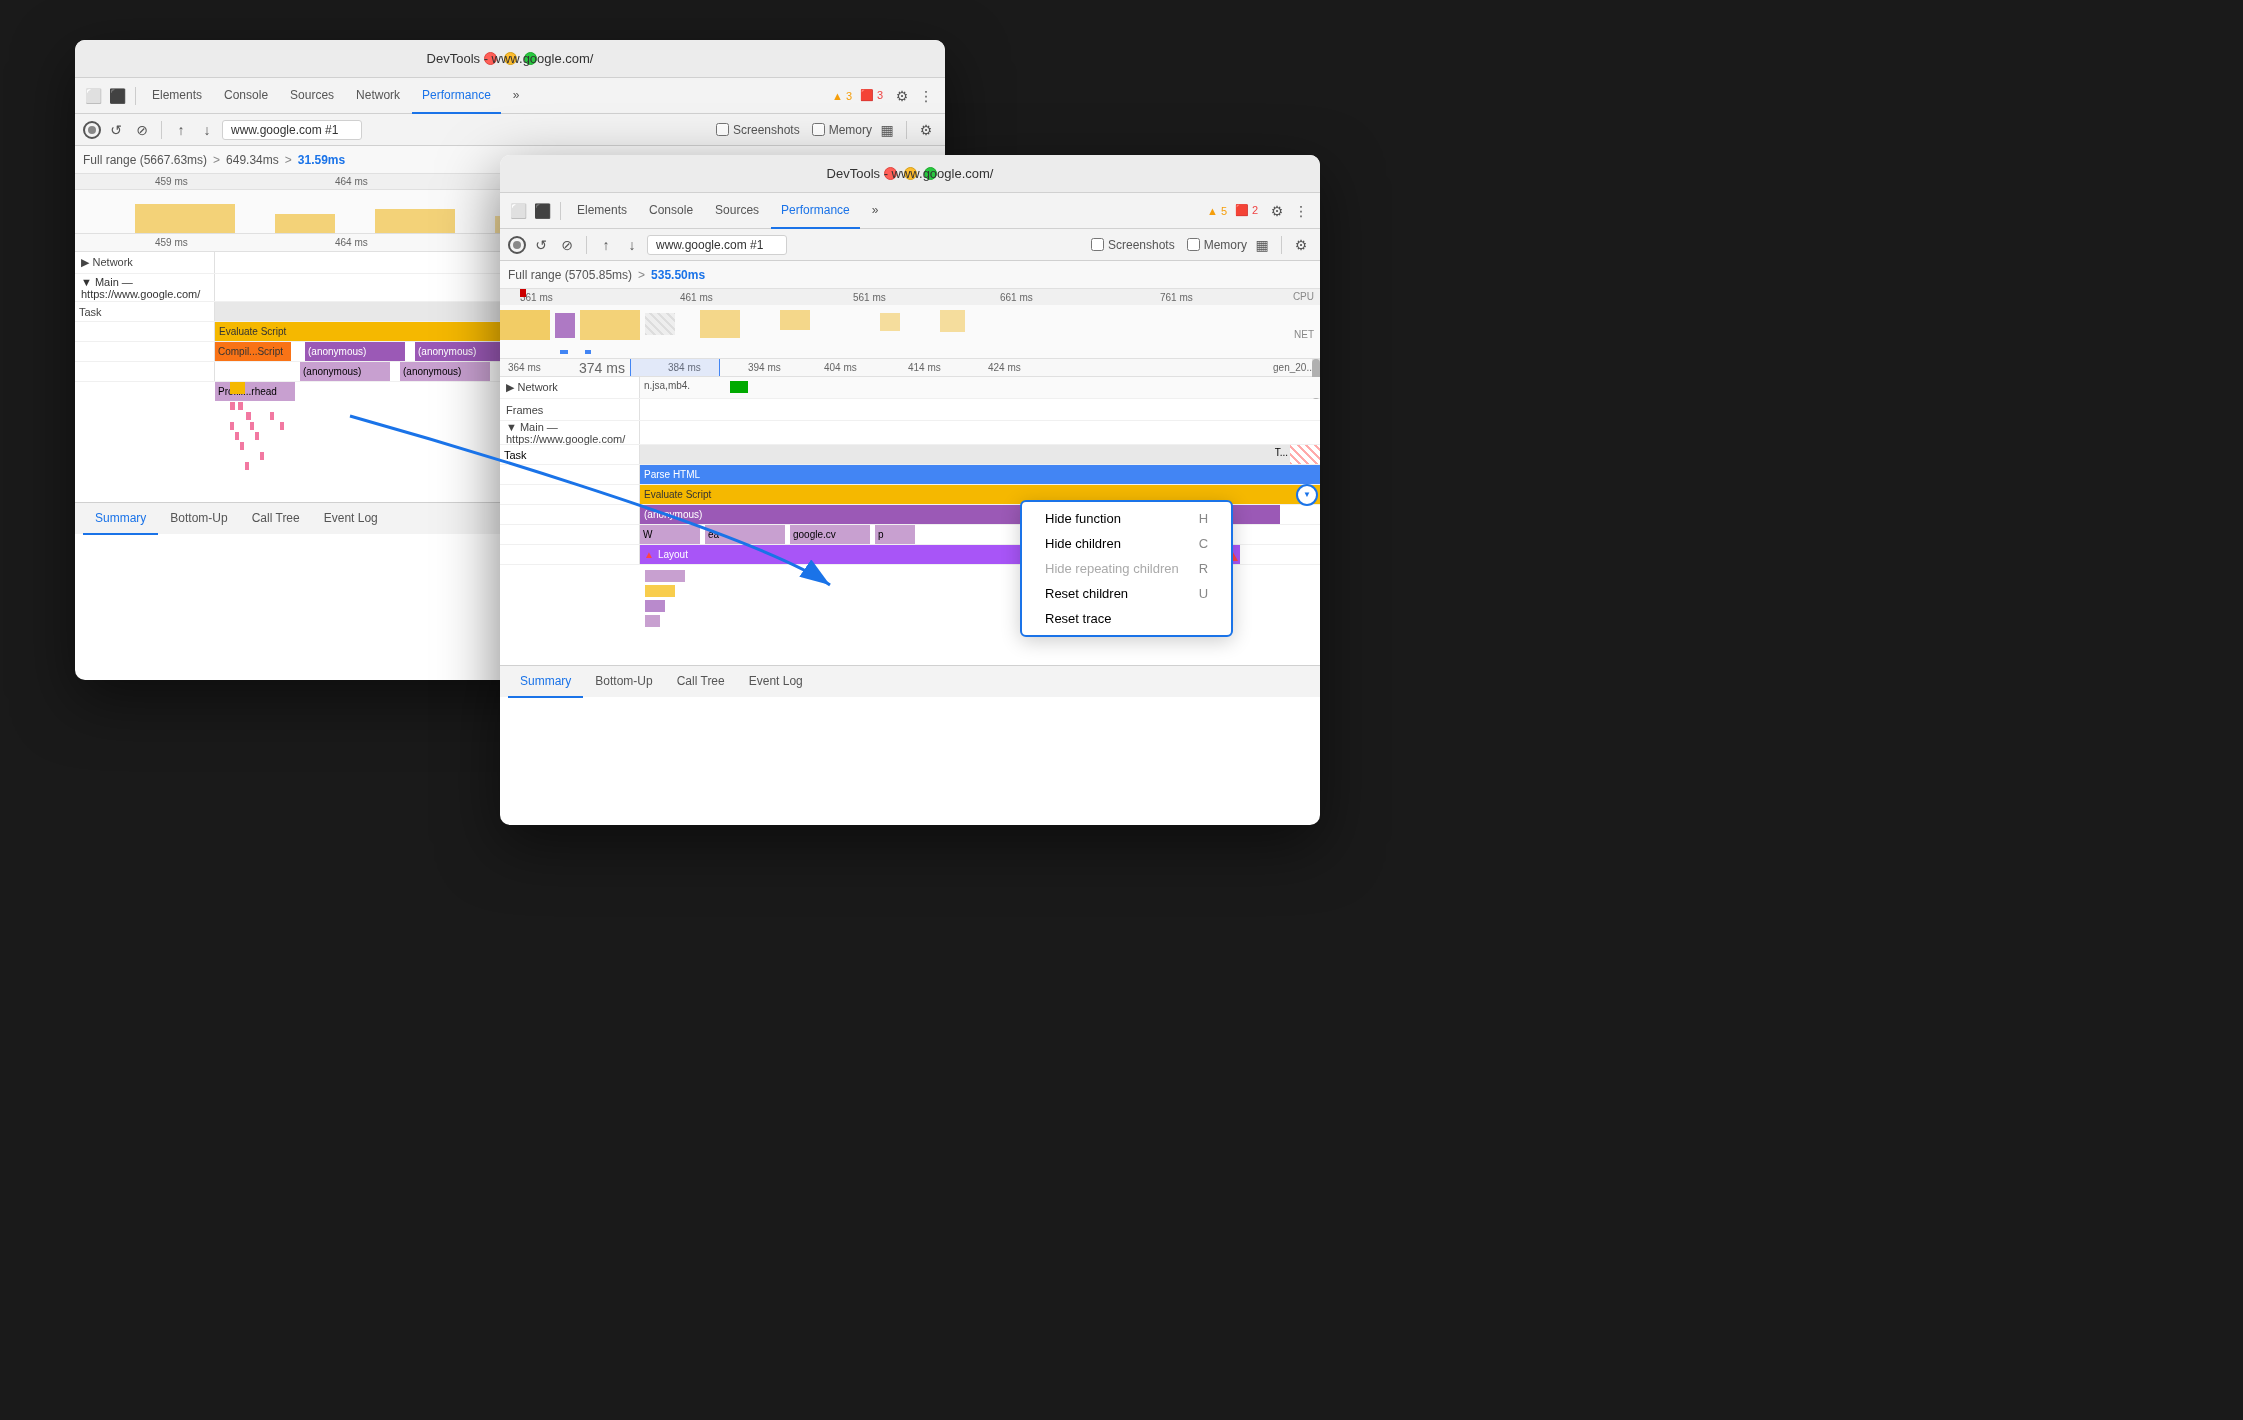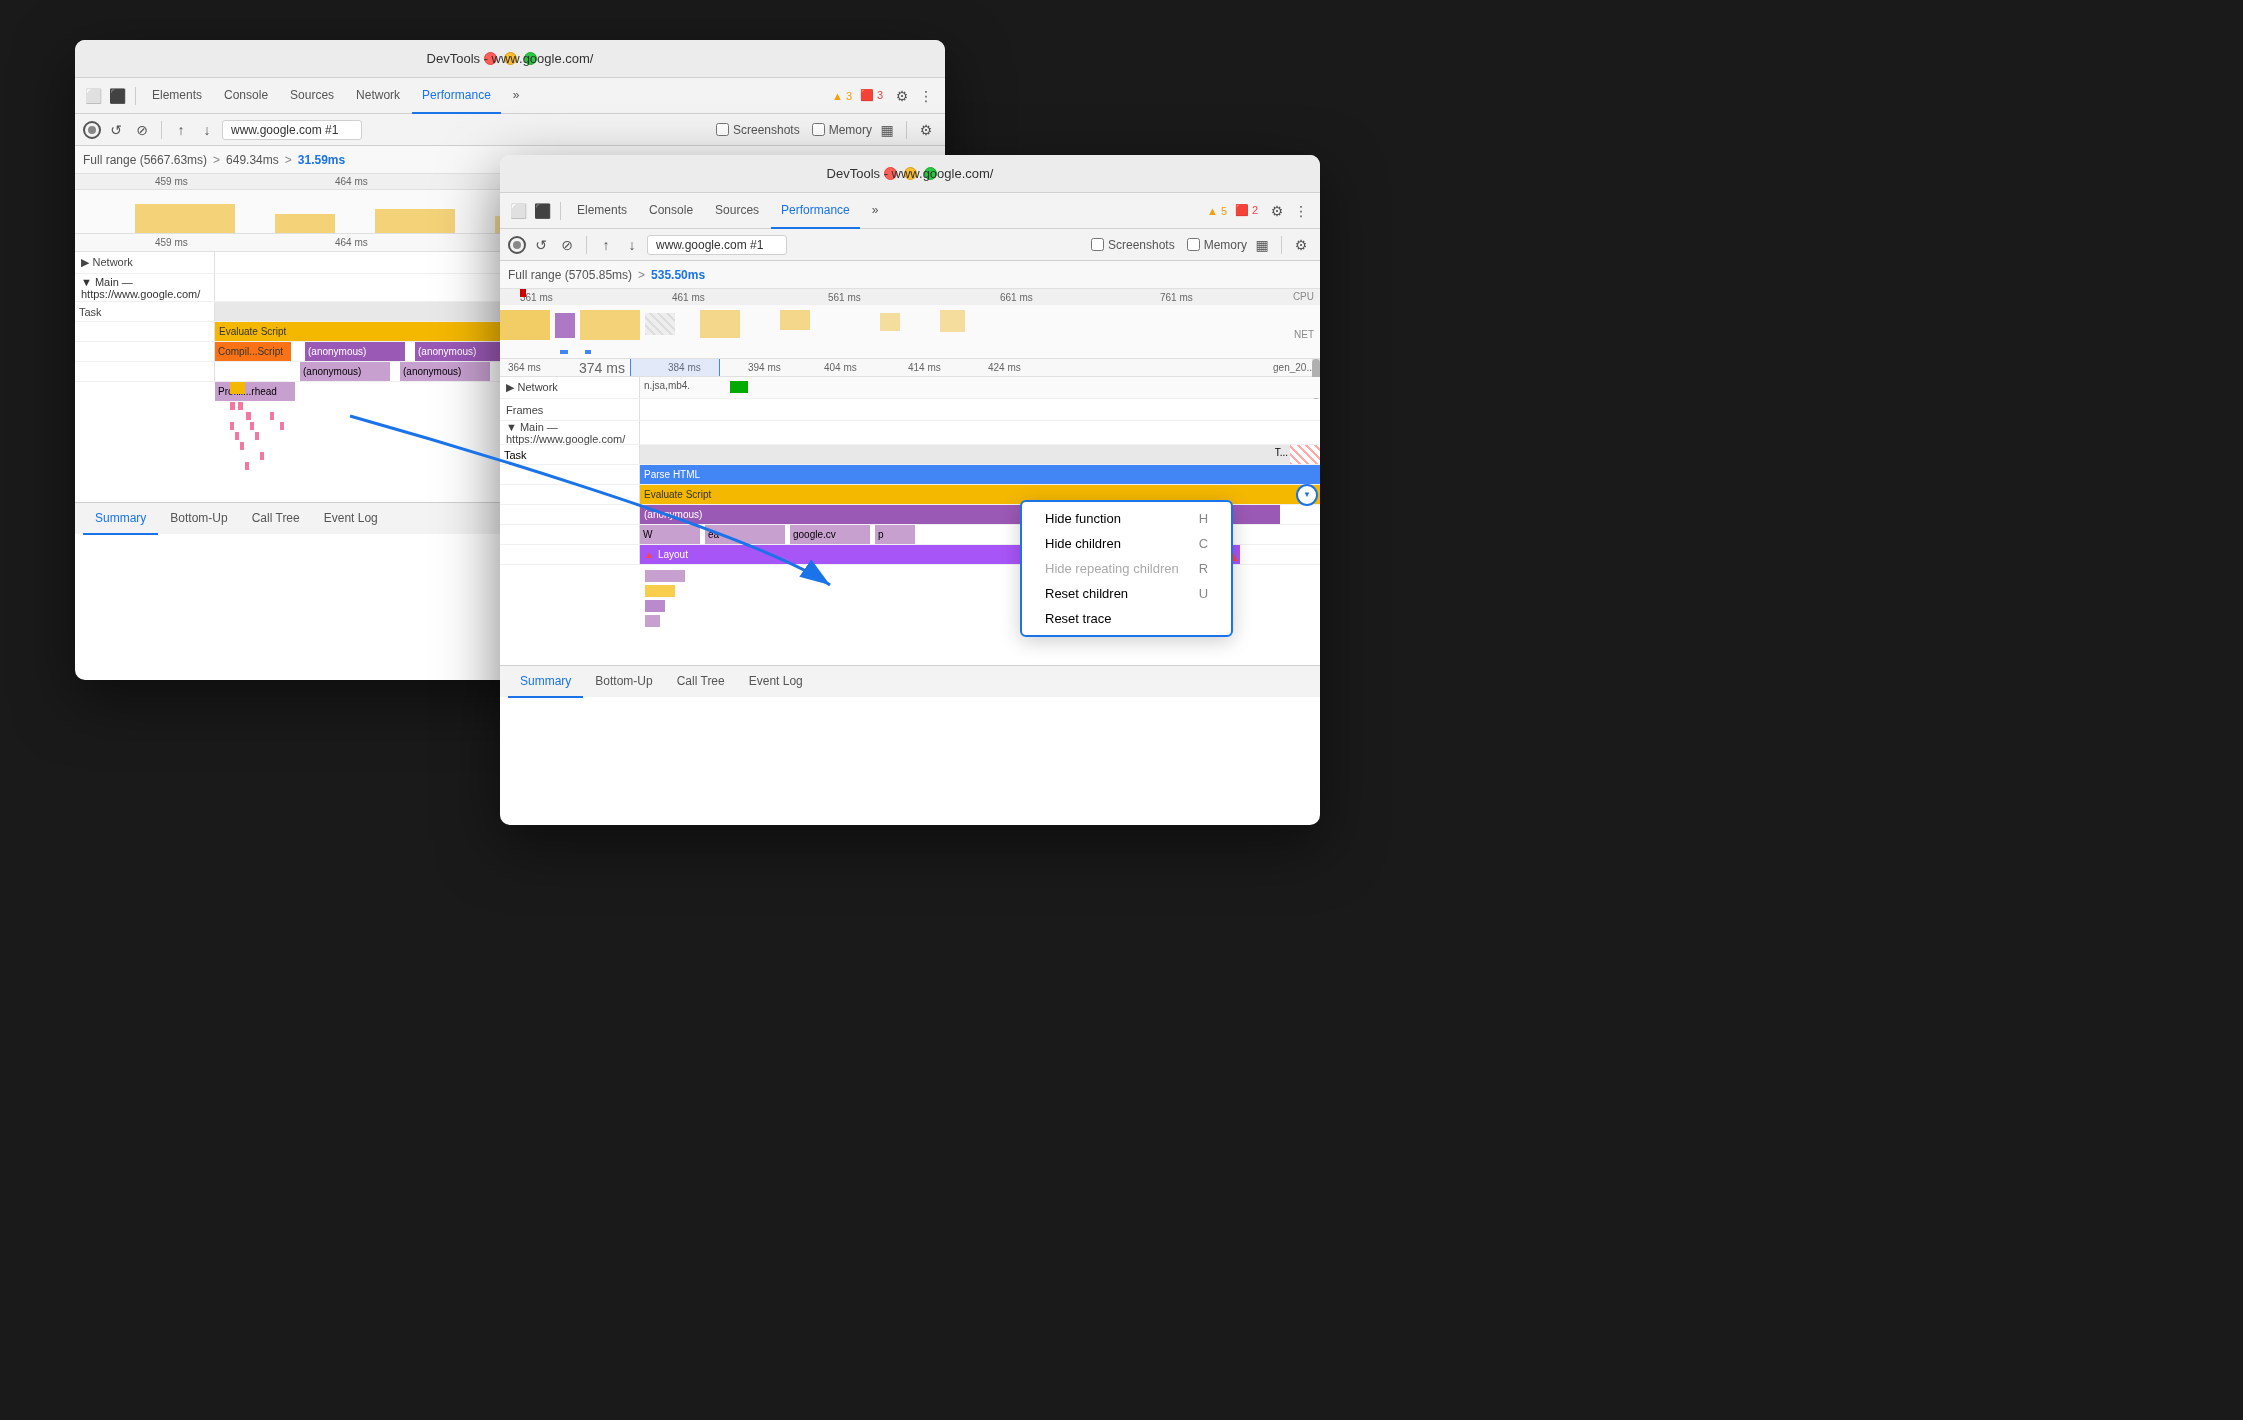--- a/index.html
+++ b/index.html
@@ -546,22 +546,22 @@
     <span style="color:#888">&gt;</span>
     <span class="range-highlight">535.50ms</span>
   </div>
 
   <div class="mini-timeline" style="height:70px;">
 
     <div style="display:flex; height:16px; background:#f0f0f0; position:relative; font-size:10px; color:#666; align-items:center;">
       <span style="position:absolute; left:20px;">361 ms</span>
 
       <span style="position:absolute; left:20px; top:0; width:6px; height:8px; background:#cc0000; display:inline-block;"></span>
-      <span style="position:absolute; left:172px;text-align:right;">461 ms</span>
-      <span style="position:absolute; left:328px;">561 ms</span>
+      <span style="position:absolute; left:180px;text-align:right;">461 ms</span>
+      <span style="position:absolute; left:353px;">561 ms</span>
       <span style="position:absolute; left:500px;">661 ms</span>
       <span style="position:absolute; left:660px;">761 ms</span>
       <span class="cpu-label">CPU</span>
     </div>
 
     <div style="position:relative; height:40px; background:#fafafa; overflow:hidden;">
 
       <div style="position:absolute; left:0; top:5px; width:50px; height:30px; background:#f0c040; opacity:0.8;"></div>
       <div style="position:absolute; left:55px; top:8px; width:20px; height:25px; background:#9b59b6; opacity:0.8;"></div>
       <div style="position:absolute; left:80px; top:5px; width:60px; height:30px; background:#f0c040; opacity:0.7;"></div>

